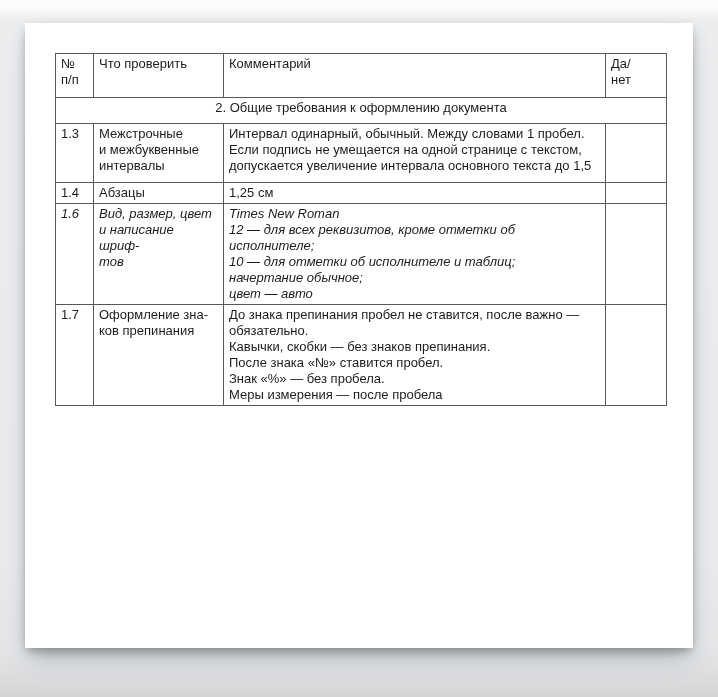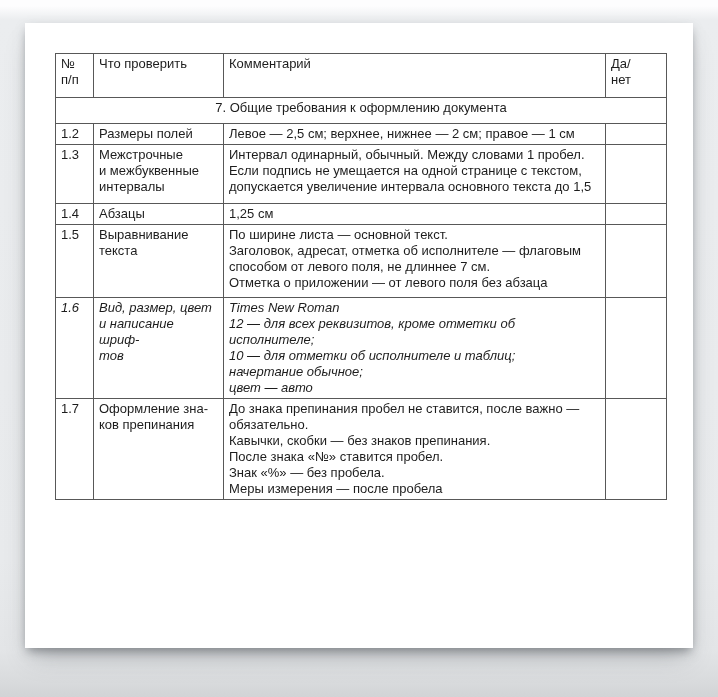--- a/index.html
+++ b/index.html
@@ -88,59 +88,43 @@
           <th class="pre">№
 п/п</th>
           <th>Что проверить</th>
           <th>Комментарий</th>
           <th class="pre">Да/
 нет</th>
         </tr>
       </thead>
       <tbody>
         <tr class="row-section">
-          <td colspan="4">7. Общие требования к оформлению документа</td>
+          <td colspan="4">2. Общие требования к оформлению документа</td>
         </tr>
 
 
-        <tr class="r2">
-          <td>1.2</td>
-          <td class="pre">Размеры полей</td>
-          <td class="pre">Левое — 2,5 см; верхнее, нижнее — 2 см; правое — 1 см</td>
-          <td></td>
-        </tr>
 
         <tr class="r3">
           <td>1.3</td>
           <td class="pre">Межстрочные
 и межбуквенные
 интервалы</td>
           <td class="pre">Интервал одинарный, обычный. Между словами 1 пробел.
 Если подпись не умещается на одной странице с текстом,
 допускается увеличение интервала основного текста до 1,5</td>
           <td></td>
         </tr>
 
         <tr class="r4">
           <td>1.4</td>
           <td class="pre">Абзацы</td>
           <td class="pre">1,25 см</td>
           <td></td>
         </tr>
 
-        <tr class="r5">
-          <td>1.5</td>
-          <td class="pre">Выравнивание
-текста</td>
-          <td class="pre">По ширине листа — основной текст.
-Заголовок, адресат, отметка об исполнителе — флаговым
-способом от левого поля, не длиннее 7 см.
-Отметка о приложении — от левого поля без абзаца</td>
-          <td></td>
-        </tr>
 
         <tr class="r6">
           <td>1.6</td>
           <td class="pre">Вид, размер, цвет
 и написание шриф-
 тов</td>
           <td class="pre">Times New Roman
 12 — для всех реквизитов, кроме отметки об исполнителе;
 10 — для отметки об исполнителе и таблиц;
 начертание обычное;

